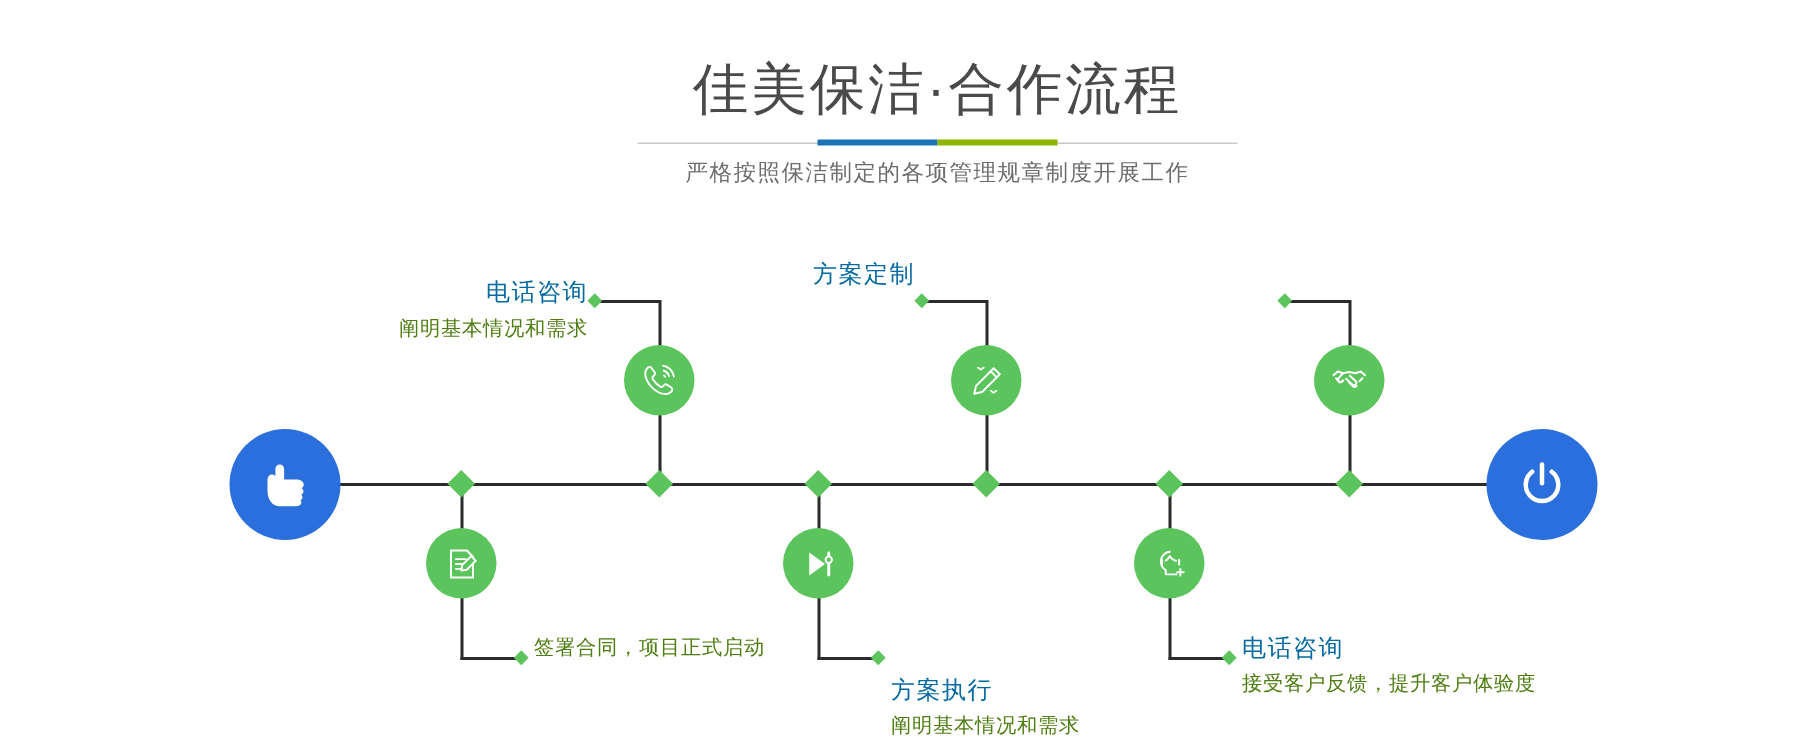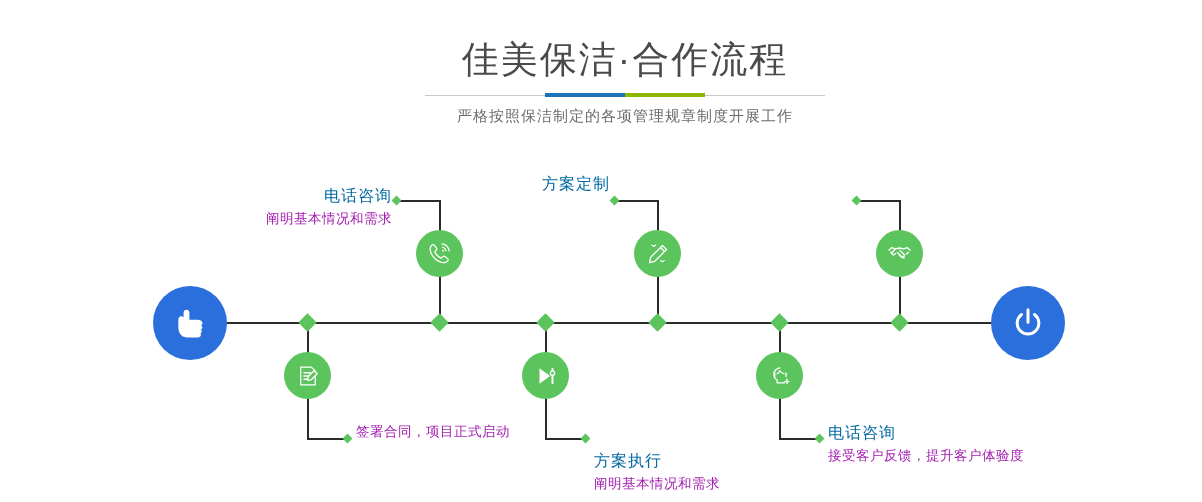--- a/index.html
+++ b/index.html
@@ -73,21 +73,21 @@
   .green-node { width:47px; height:47px; background:#5cc45c; }
   .blue-node  { width:74px; height:74px; background:#2a6fdb; }
   .node-circle svg { display:block; }
 
   
   .step-label { position:absolute; white-space:nowrap; }
   .step-title {
     font-size:16px; line-height:24px; color:#0369a1; letter-spacing:1px;
   }
   .step-desc {
-    font-size:13.5px; line-height:22px; color:#a21caf; letter-spacing:.5px;
+    font-size:13.5px; line-height:22px; color:#4d7c0f; letter-spacing:.5px;
   }
   .align-right { text-align:right; }
   .align-left  { text-align:left; }
 </style>
 </head>
 <body>
 
 <div id="header">
 
   <div id="page-title">佳美保洁·合作流程</div>

